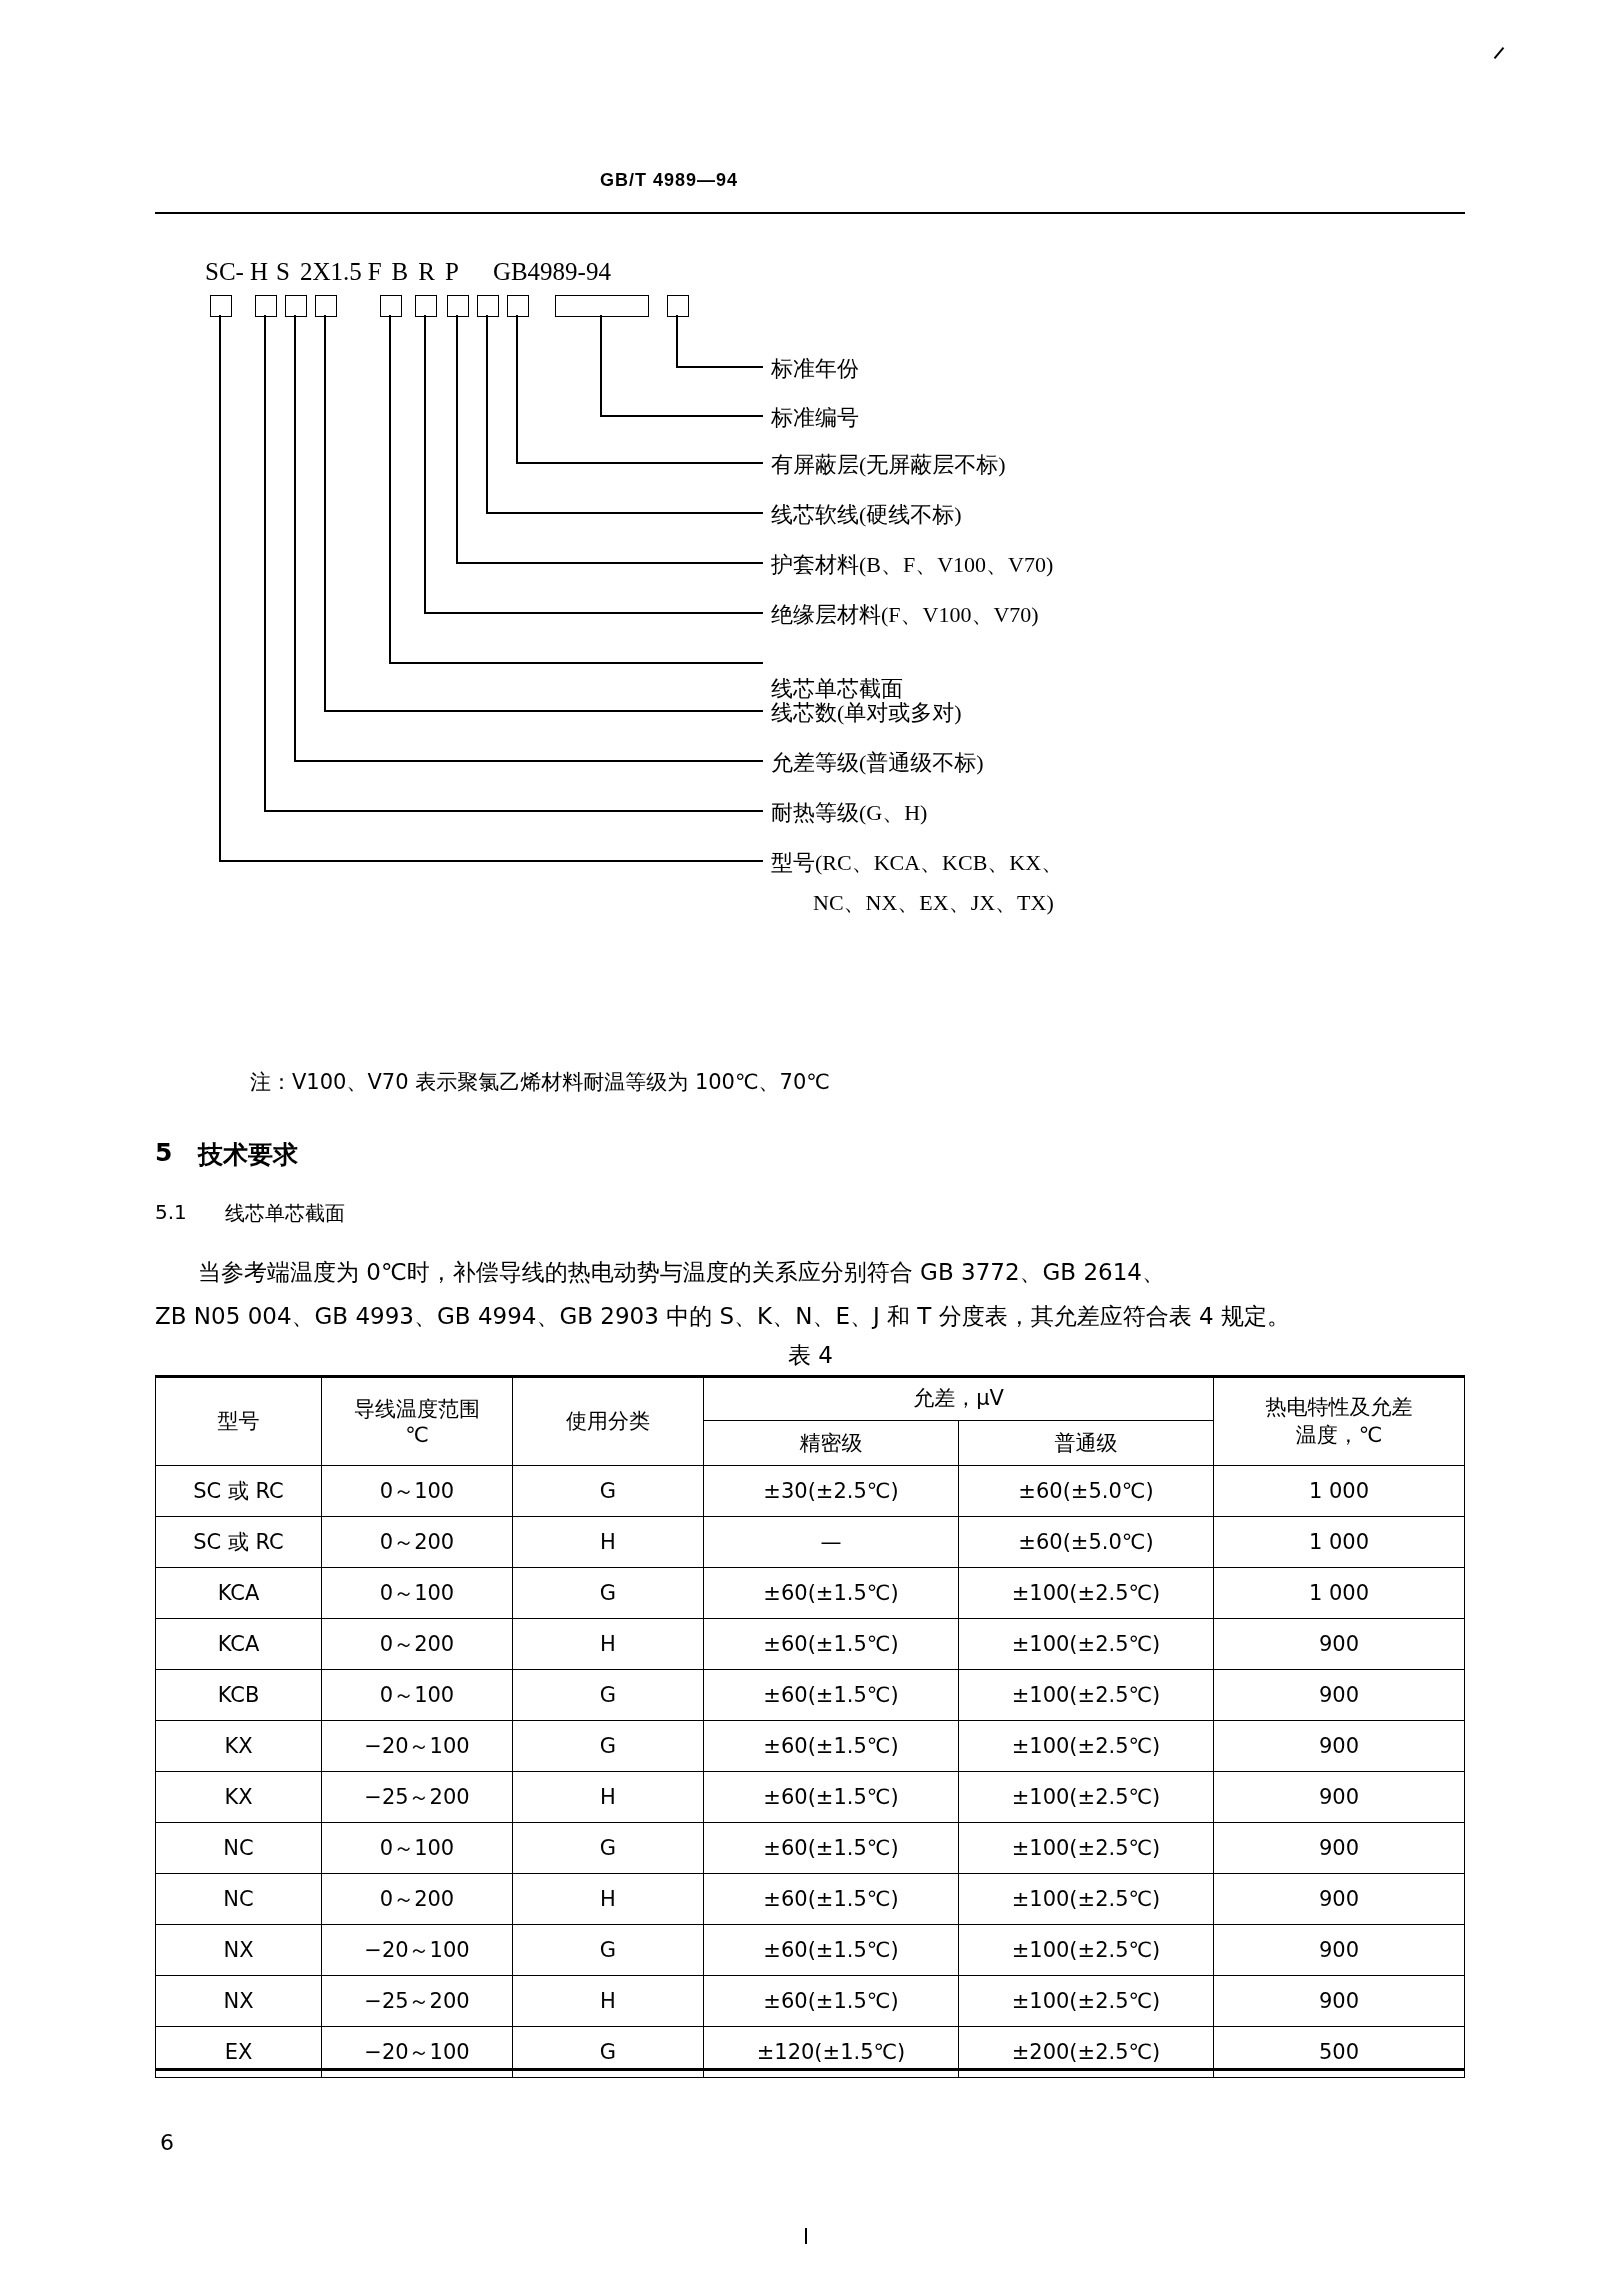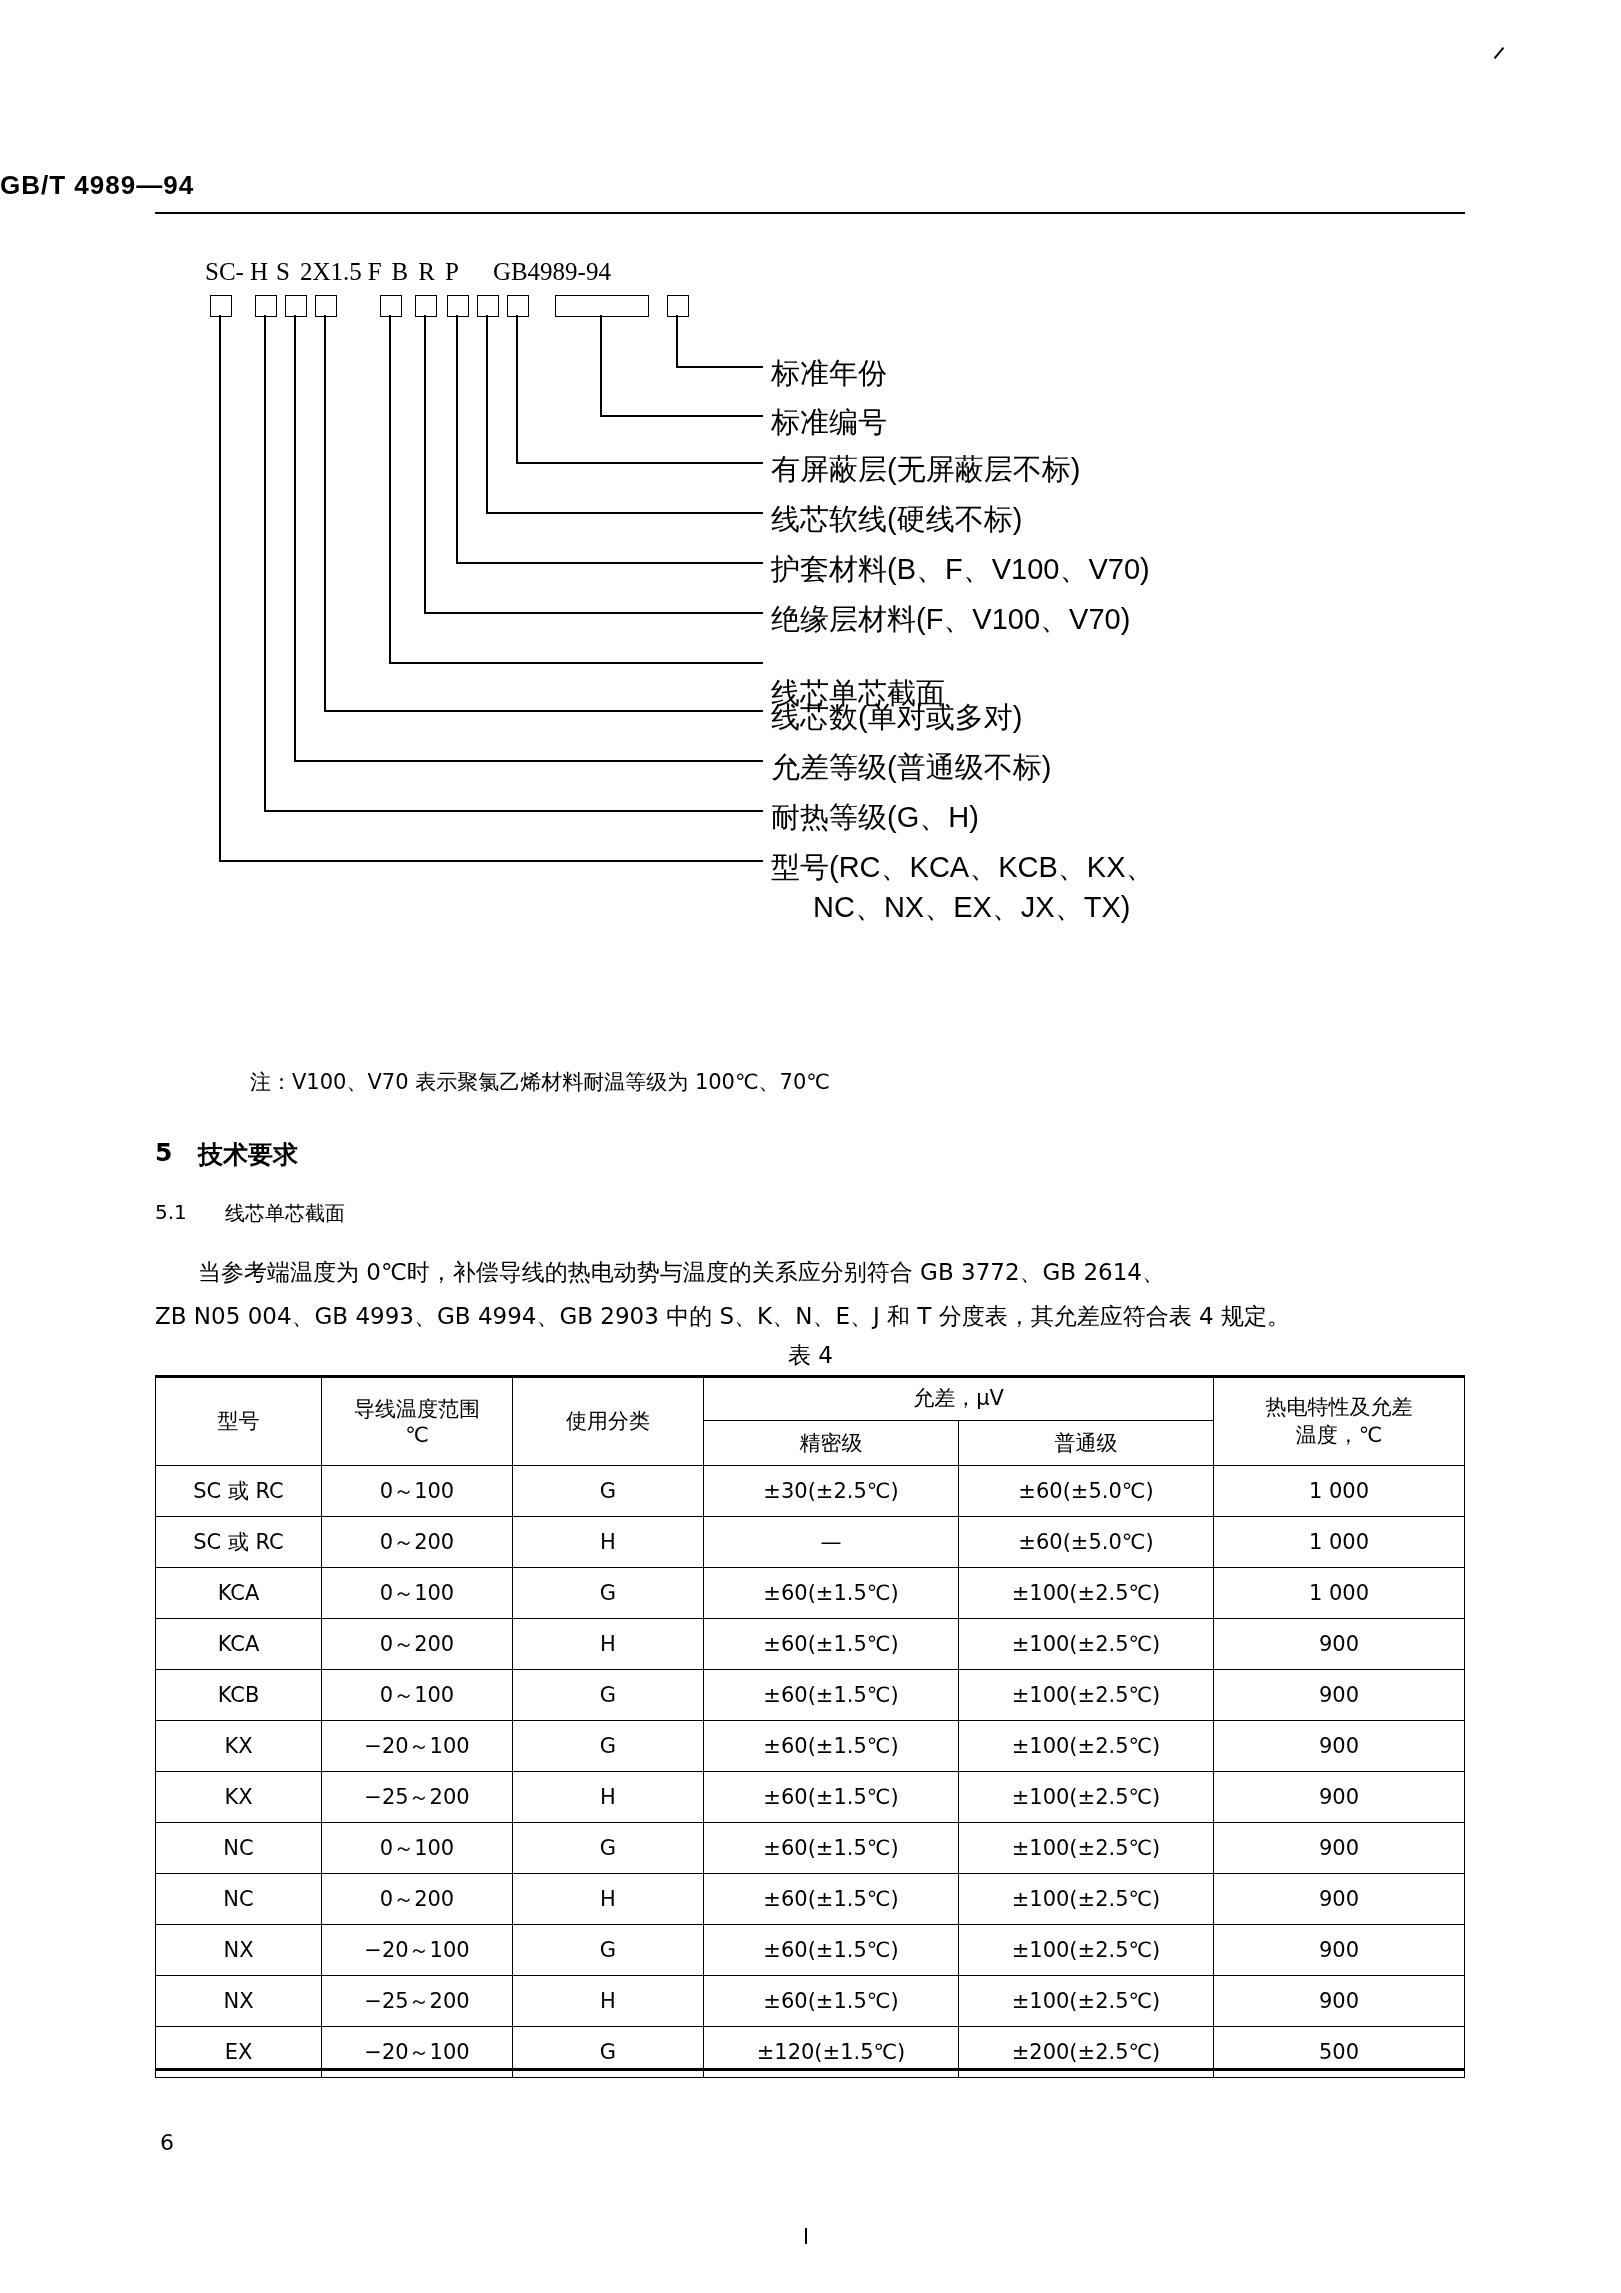--- a/index.html
+++ b/index.html
@@ -20,24 +20,24 @@
     width: 1621px;
     height: 2293px;
   }
 
   
   .header-title {
     position: absolute;
     top: 170px;
     left: 0;
     width: 1338px;
-    text-align: left;
+    text-align: center;
     font-family: "Liberation Sans", "DejaVu Sans", sans-serif;
     font-weight: bold;
-    font-size: 26px;
+    font-size: 18px;
     letter-spacing: 1px;
   }
   .header-rule {
     position: absolute;
     left: 155px;
     top: 212px;
     width: 1310px;
     height: 2px;
     background: #000;
   }
@@ -71,22 +71,22 @@
     width: 1.6px;
     background: #000;
   }
   .hline {
     position: absolute;
     height: 1.6px;
     background: #000;
   }
   .label-cjk {
     position: absolute;
-    font-size: 29px;
-    font-family: Liberation Sans, sans-serif;
+    font-size: 22px;
+    font-family: Liberation Serif, serif;
     white-space: nowrap;
   }
   .note {
     position: absolute;
     left: 250px;
     top: 1068px;
     font-size: 21px;
     font-family: "DejaVu Sans", "Liberation Sans", sans-serif;
     white-space: nowrap;
   }

